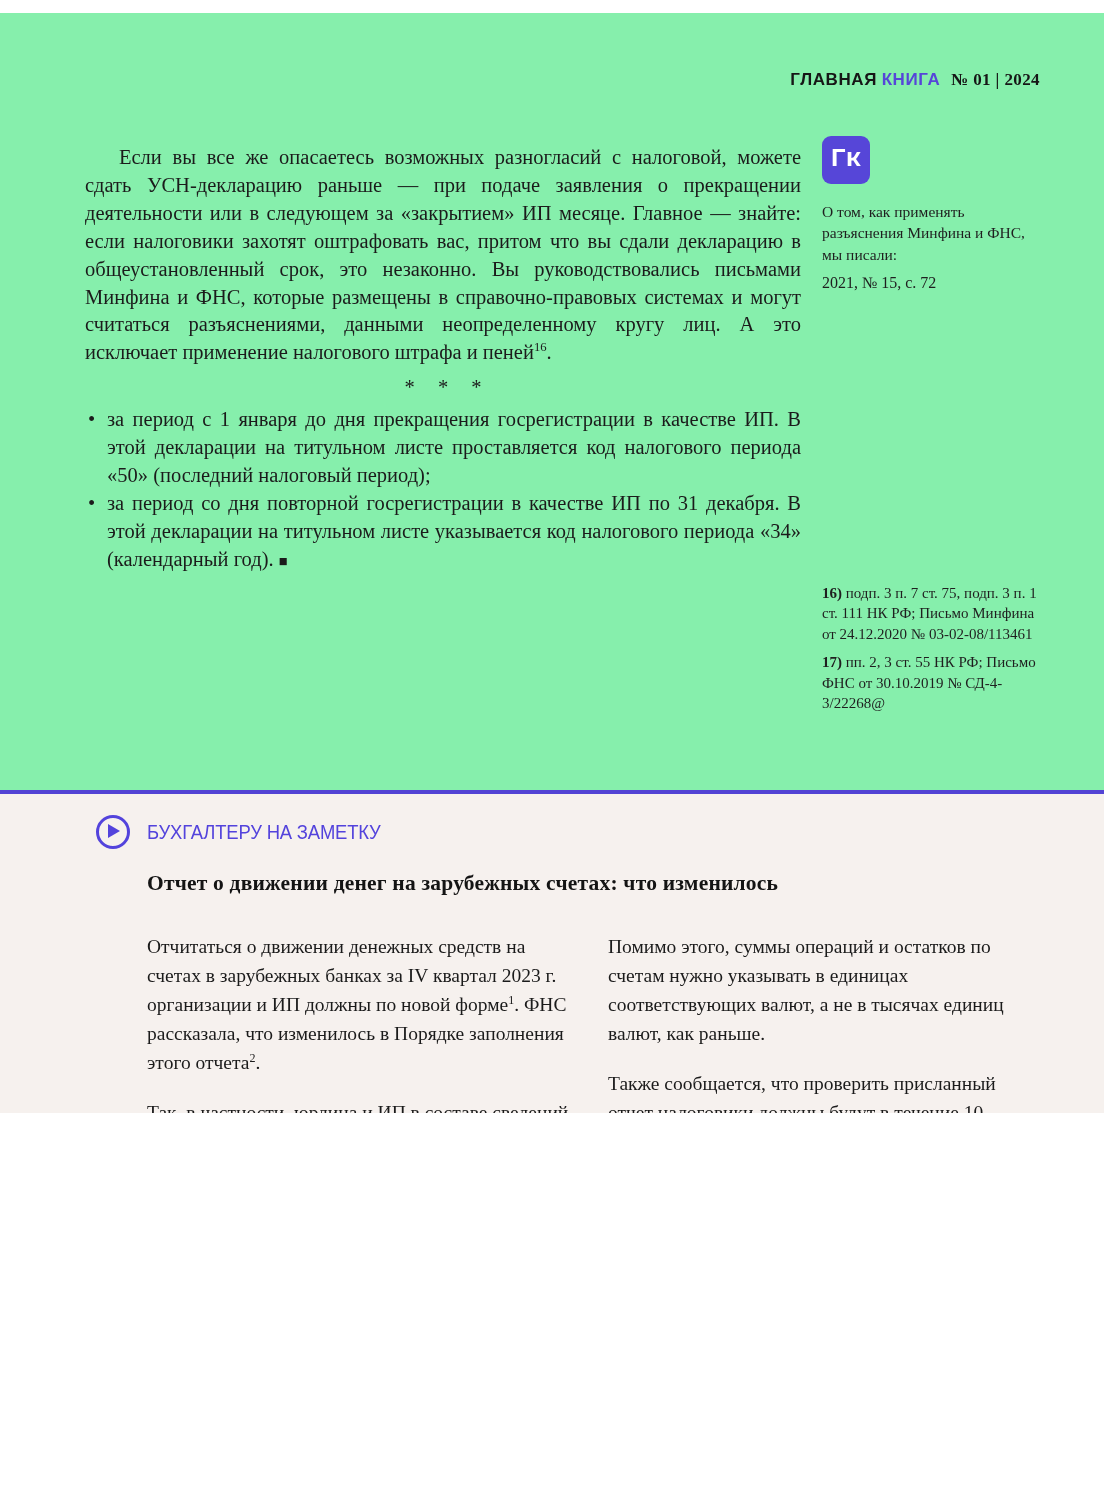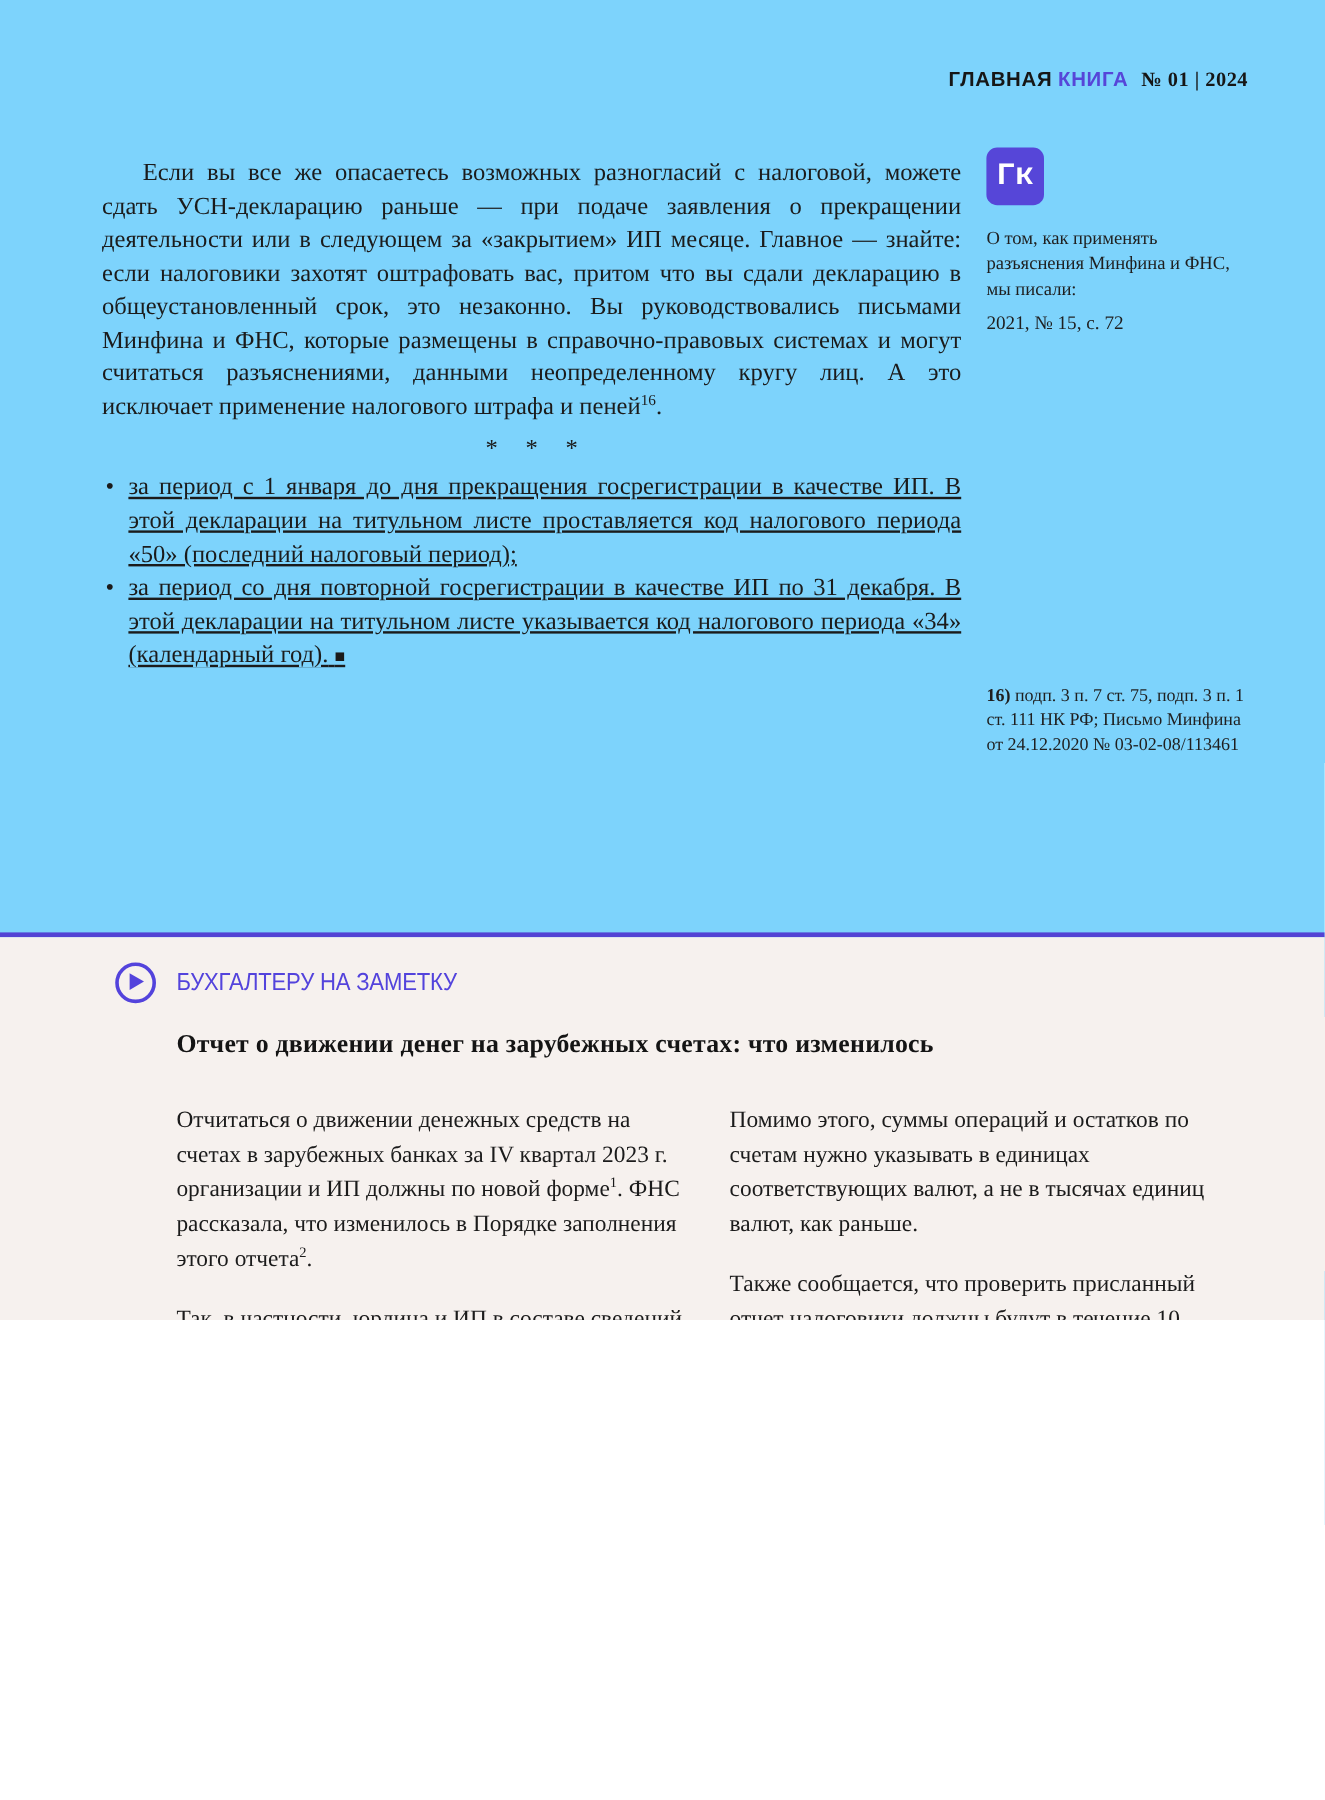--- a/index.html
+++ b/index.html
@@ -1,19 +1,19 @@
 <!DOCTYPE html>
 <html lang="ru"><head>
 <meta charset="utf-8">
 <style>
   * { margin:0; padding:0; box-sizing:border-box; }
   html,body { background:#ffffff; }
   .page {
-    position:relative; width:1104px; height:1100px; margin:0 auto;
-    background:#7dd3fc; overflow:hidden;
+    position:relative; width:1104px; height:1100px; margin:13px auto;
+    background:#86efac; overflow:hidden;
     font-family:"Liberation Serif","DejaVu Serif",serif;
     color:#1b1b1b;
   }
   
   .pagehead {
     position:absolute; top:57px; right:64px;
     font-size:17px; font-weight:bold; letter-spacing:.4px; white-space:nowrap;
   }
   .brand { font-family:"Liberation Sans","DejaVu Sans",sans-serif; letter-spacing:.6px; }
   .brand-black { color:#161616; }
@@ -22,21 +22,21 @@
 
   
   .article {
     position:absolute; left:85px; top:131px; width:716px;
     font-size:20.5px; line-height:27.9px; text-align:justify;
   }
   .article p { margin:0; }
   .p-indent { text-indent:34px; }
   .stars { text-align:center; letter-spacing:9px; margin:7px 0 4px 0; text-indent:9px; }
   .article ul { list-style:none; margin:0; }
-  .article li { position:relative; padding-left:22px;text-decoration:underline; }
+  .article li { position:relative; padding-left:22px; }
   .article li::before { content:"\2022"; position:absolute; left:3px; }
   sup { font-size:0.62em; line-height:0; vertical-align:super; }
   .endmark { font-size:0.72em; }
 
   
   .sidebar {
     position:absolute; left:822px; top:123px; width:224px;
     font-size:15.5px; line-height:21.4px; color:#1f1f1f;
   }
   .gk-logo {
@@ -126,20 +126,21 @@
   </section>
 
   <aside class="sidebar">
     <div class="gk-logo">
       <span>Гк</span>
     </div>
     <p class="side-note">О том, как применять разъяснения Минфина и ФНС, мы писали:</p>
     <p class="side-ref">2021, № 15, с. 72</p>
     <div class="side-footnotes">
       <p><span class="fn-num">16)</span> <span>подп. 3 п. 7 ст. 75, подп. 3 п. 1 ст. 111 НК РФ; Письмо Минфина от 24.12.2020 № 03-02-08/113461</span></p>
+      <p><span class="fn-num">17)</span> <span>пп. 2, 3 ст. 55 НК РФ; Письмо ФНС от 30.10.2019 № СД-4-3/22268@</span></p>
     </div>
   </aside>
 
   <div class="divider-top"></div>
 
   <section class="note-section">
     <div class="kicker">
       <span class="play-icon"></span>
       <span class="kicker-label">БУХГАЛТЕРУ НА ЗАМЕТКУ</span>
     </div>

